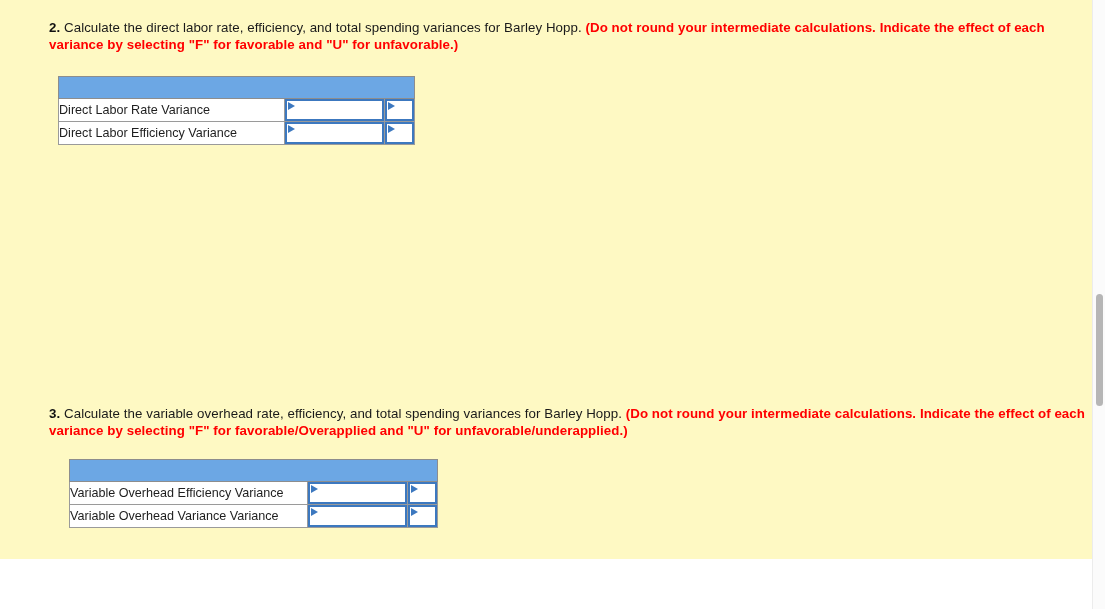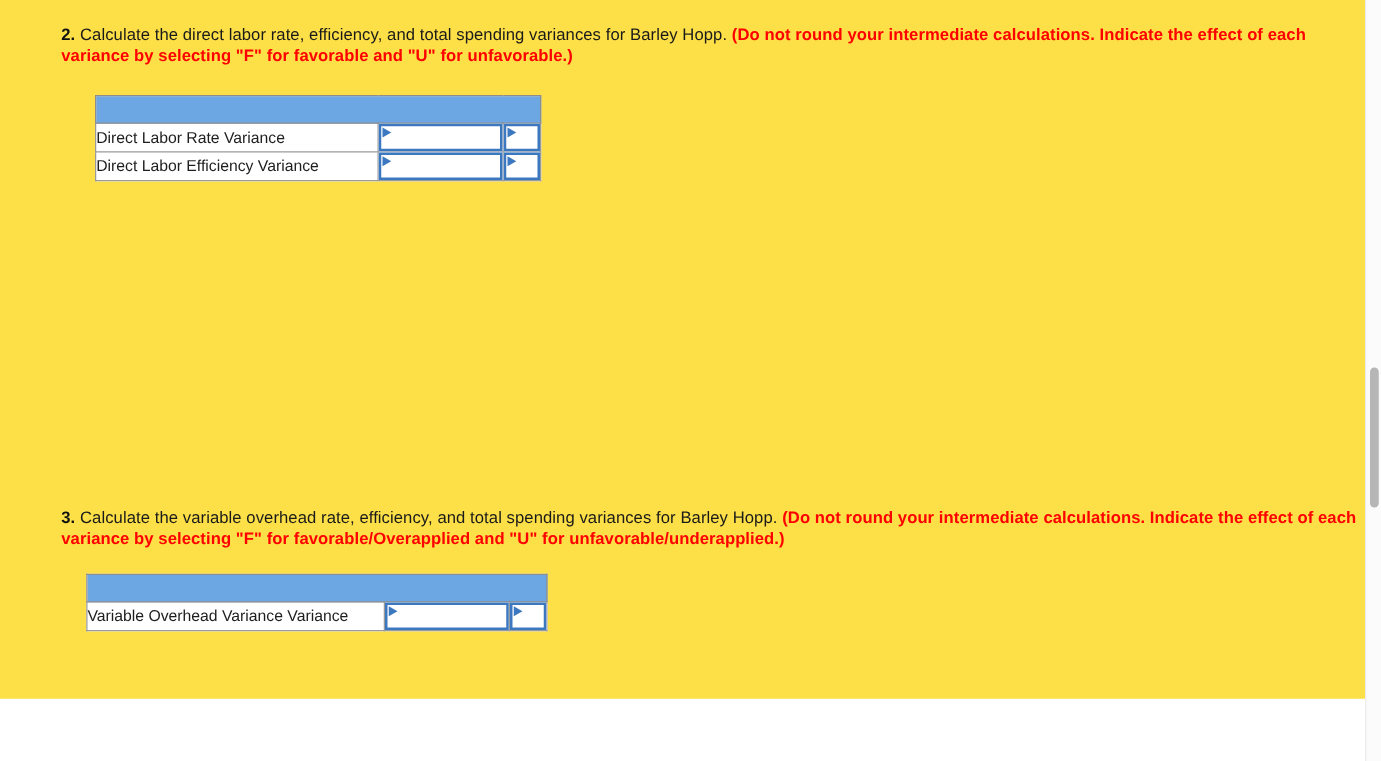--- a/index.html
+++ b/index.html
@@ -16,21 +16,21 @@
     color: #222222;
     -webkit-font-smoothing: antialiased;
   }
 
   .page {
     position: absolute;
     left: 0;
     top: 0;
     width: 1092px;
     height: 559px;
-    background: #fde047;
+    background: #fef9c3;
   }
 
   
   .question {
     position: absolute;
     left: 49px;
     width: 1040px;
   }
   #question-2 { top: 19px; }
   #question-3 { top: 405px; }
@@ -51,21 +51,21 @@
     font-weight: bold;
   }
 
   
   .variance-table {
     position: absolute;
     border-collapse: collapse;
     table-layout: fixed;
     background: #ffffff;
   }
-  #table-2 { left: 76px; top: 76px; }
+  #table-2 { left: 58px; top: 76px; }
   #table-3 { left: 69px; top: 459px; }
 
   .variance-table td {
     border: 1px solid #9a9a9a;
     padding: 0;
     vertical-align: middle;
     background: #ffffff;
   }
 
   .hdr-row td {
@@ -192,20 +192,29 @@
       <col style="width:238px">
       <col style="width:100px">
       <col style="width:30px">
     </colgroup>
     <tbody>
       <tr class="hdr-row">
         <td colspan="3"></td>
       </tr>
 
 
+      <tr>
+        <td class="label-cell">Variable Overhead Efficiency Variance</td>
+        <td class="input-cell">
+          <div class="answer-box"></div>
+        </td>
+        <td class="input-cell">
+          <div class="answer-box"></div>
+        </td>
+      </tr>
 
       <tr>
         <td class="label-cell">Variable Overhead Variance Variance</td>
         <td class="input-cell">
           <div class="answer-box"></div>
         </td>
         <td class="input-cell">
           <div class="answer-box"></div>
         </td>
       </tr>

